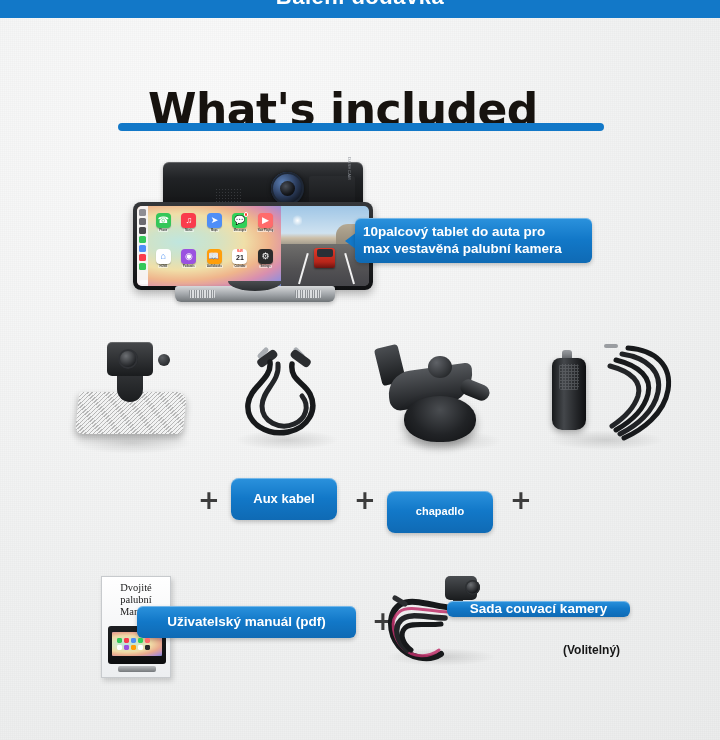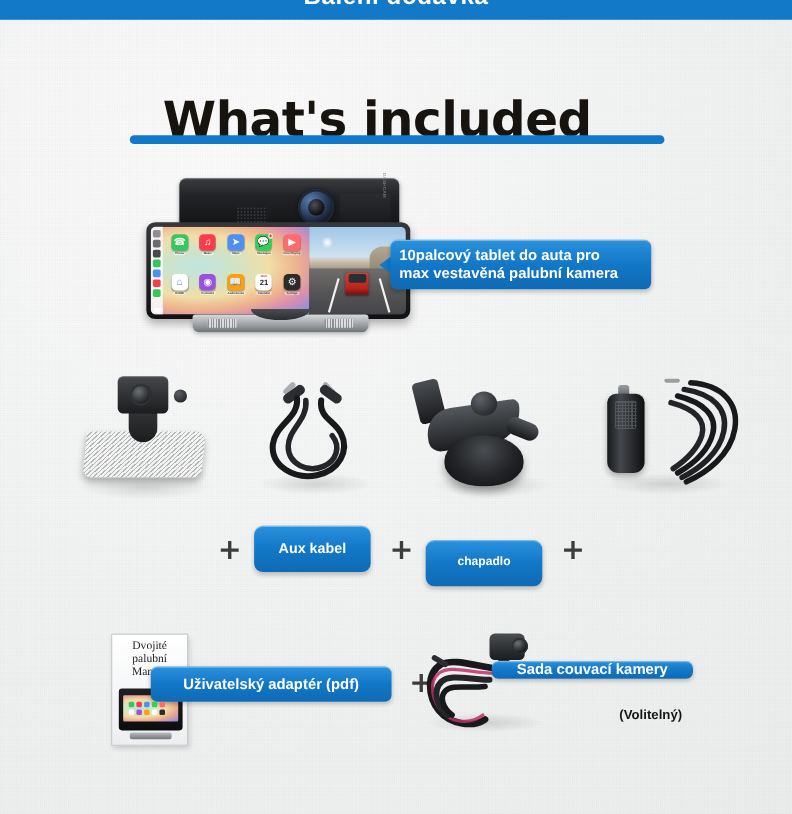--- a/index.html
+++ b/index.html
@@ -543,21 +543,21 @@
         <i style="background:#ffffff"></i>
           <i style="background:#9b51e0"></i>
           <i style="background:#ff9f0a"></i>
           <i style="background:#ffffff"></i>
           <i style="background:#2b2b2b"></i>
       </div>
     </div>
     <div class="booklet-base"></div>
   </div>
 
-  <div class="lbl lbl-manual">Uživatelský adaptér (pdf)</div>
+  <div class="lbl lbl-manual">Uživatelský manuál (pdf)</div>
   <div class="plus p4">+</div>
 
   <div class="shadow-blob" style="left:386px;top:648px;width:110px;height:18px;"></div>
   <div class="acc ill-rear">
     <svg class="rear-wire-svg" viewBox="0 0 92 90">
       <path d="M70 28 C 50 26, 30 18, 18 24 C 4 32, 6 54, 16 66 C 26 78, 46 82, 58 74" fill="none" stroke="#17191b" stroke-width="6" stroke-linecap="round"></path>
       <path d="M66 32 C 46 32, 26 24, 16 32 C 6 40, 10 58, 20 68 C 30 78, 46 78, 56 70" fill="none" stroke="#c0306a" stroke-width="3" stroke-linecap="round" opacity=".85"></path>
       <path d="M62 38 C 44 38, 26 32, 18 40 C 10 48, 14 62, 24 70" fill="none" stroke="#232528" stroke-width="5.5" stroke-linecap="round"></path>
       <path d="M58 44 C 42 46, 28 42, 22 48 C 16 54, 20 64, 28 70" fill="none" stroke="#17191b" stroke-width="5" stroke-linecap="round"></path>
       <path d="M12 18 L 22 24" stroke="#2b2d30" stroke-width="5" stroke-linecap="round"></path>

